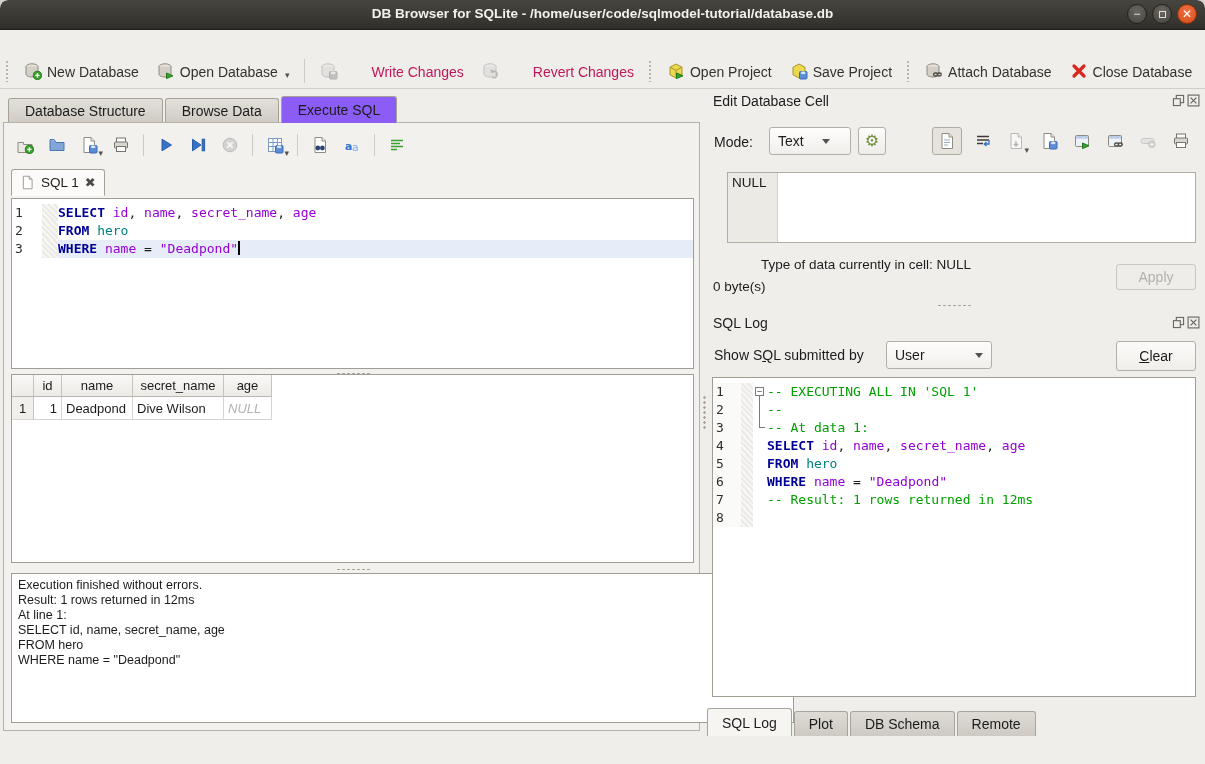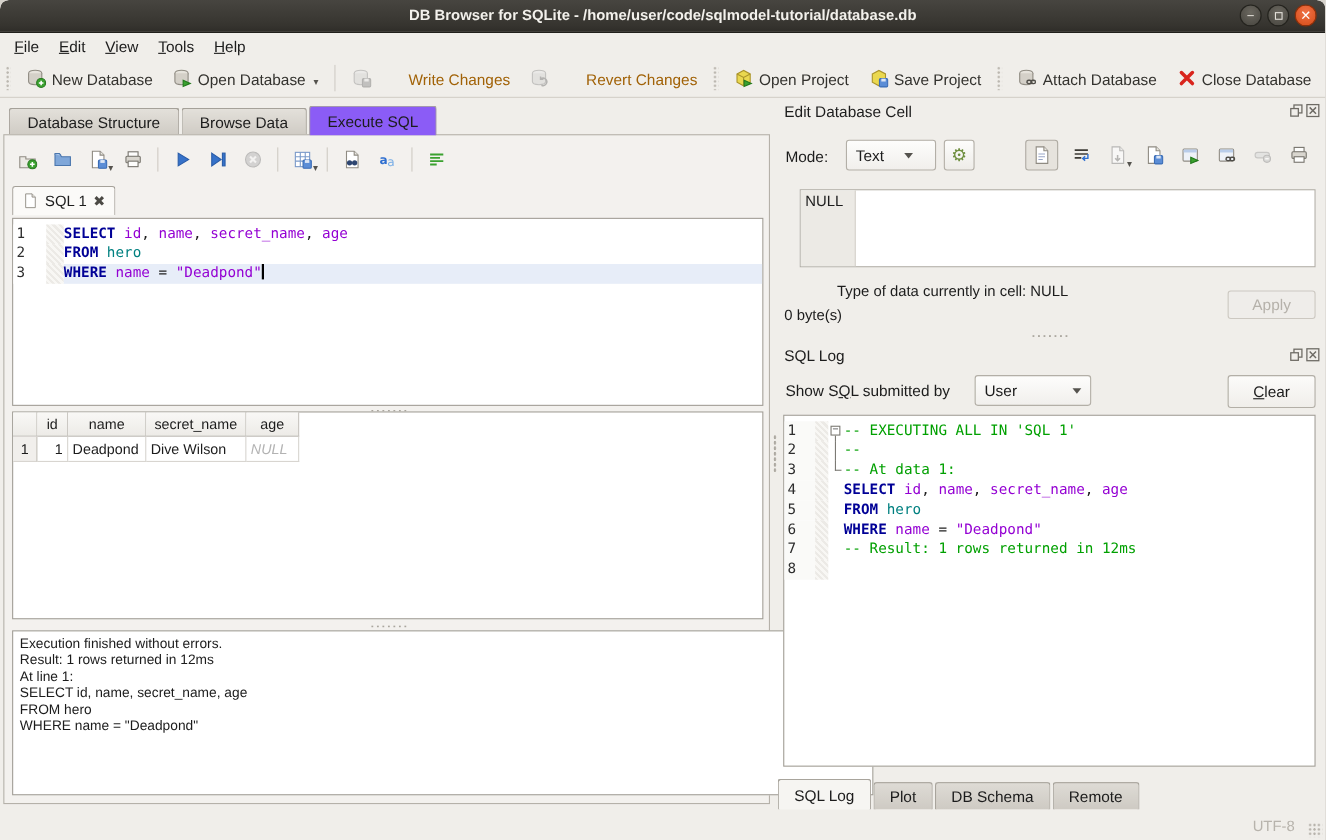--- a/index.html
+++ b/index.html
@@ -27,21 +27,21 @@
   .menubar { position:absolute; left:0; top:30px; width:1205px; height:24px; display:flex; align-items:center; padding-left:4px; }
   .menuitem { padding:2px 9px; cursor:default; }
   .mn { text-decoration:underline; }
   
   .toolbar { position:absolute; left:0; top:54px; width:1205px; height:35px; display:flex; align-items:center;
     border-bottom:1px solid #d3cfc8; }
   .tb-handle { width:5px; height:22px; margin:0 5px;
     background-image:radial-gradient(#bab6ae 1px, transparent 1.2px); background-size:4px 4px; }
   .tb-sep { width:1px; height:24px; background:#d0ccc5; margin:0 6px; }
   .tb-btn { display:flex; align-items:flex-end; gap:5px; padding:4px 9px; position:relative; white-space:nowrap; color:#33322e; }
-  .tb-btn.disabled { color:#a16207;gap:33px; }
+  .tb-btn.disabled { color:#be185d;gap:33px; }
   .tb-btn.disabled svg { filter:grayscale(1) opacity(.45); }
   .tb-dd { font-size:9px; color:#55534e; margin-left:2px; align-self:flex-end; }
   .icon { position:relative; display:inline-flex; line-height:0; }
   
   .leftpane { position:absolute; left:0; top:89px; width:706px; height:675px; }
   .maintabs { position:absolute; left:8px; top:7px; display:flex; align-items:flex-end; height:27px; }
   .mtab { height:25px; padding:0 16px; display:flex; align-items:center;
     background:linear-gradient(#e3e0da,#cfcbc4); border:1px solid #a5a199; border-bottom:none;
     border-radius:3px 3px 0 0; margin-right:2px; }
   .mtab.active { height:27px; background:#8b5cf6; position:relative; z-index:3; }
@@ -156,27 +156,20 @@
           <span>
             <i></i>
           </span>
         </div>
         <div class="winbtn close">
           <span>✕</span>
         </div>
       </div>
   </div>
 
-  <div class="menubar" id="menubar">
-      <div class="menuitem"><span class="mn">F</span>ile</div>
-      <div class="menuitem"><span class="mn">E</span>dit</div>
-      <div class="menuitem"><span class="mn">V</span>iew</div>
-      <div class="menuitem"><span class="mn">T</span>ools</div>
-      <div class="menuitem"><span class="mn">H</span>elp</div>
-    </div>
 
   <div class="toolbar" id="toolbar">
       <div class="tb-handle"></div>
       <div class="tb-btn">
         <span class="icon">
           <svg width="18" height="18" viewBox="0 0 18 18">
             <ellipse cx="8" cy="4.6" rx="6" ry="2.8" fill="#e6e3dc" stroke="#8f8b82"></ellipse>
             <path d="M2 4.6 v7.6 c0 1.6 2.7 2.8 6 2.8 s6 -1.2 6 -2.8 V4.6" fill="#d4d0c8" stroke="#8f8b82"></path>
             <circle cx="13.4" cy="13.4" r="4.1" fill="#3aa12f" stroke="#2a7a22"></circle>
             <path d="M13.4 11.3 v4.2 M11.3 13.4 h4.2" stroke="#fff" stroke-width="1.4"></path>
@@ -529,18 +522,14 @@
         </div>
       </div>
     <div class="bottomtabs" id="bottomtabs">
         <div class="btab active">SQL Log</div>
         <div class="btab">Plot</div>
         <div class="btab">DB Schema</div>
         <div class="btab">Remote</div>
       </div>
   </div>
 
-  <div class="statusbar">
-    <div class="enc">UTF-8</div>
-    <div class="grip"></div>
-  </div>
 
 </div>
 
 </body></html>

